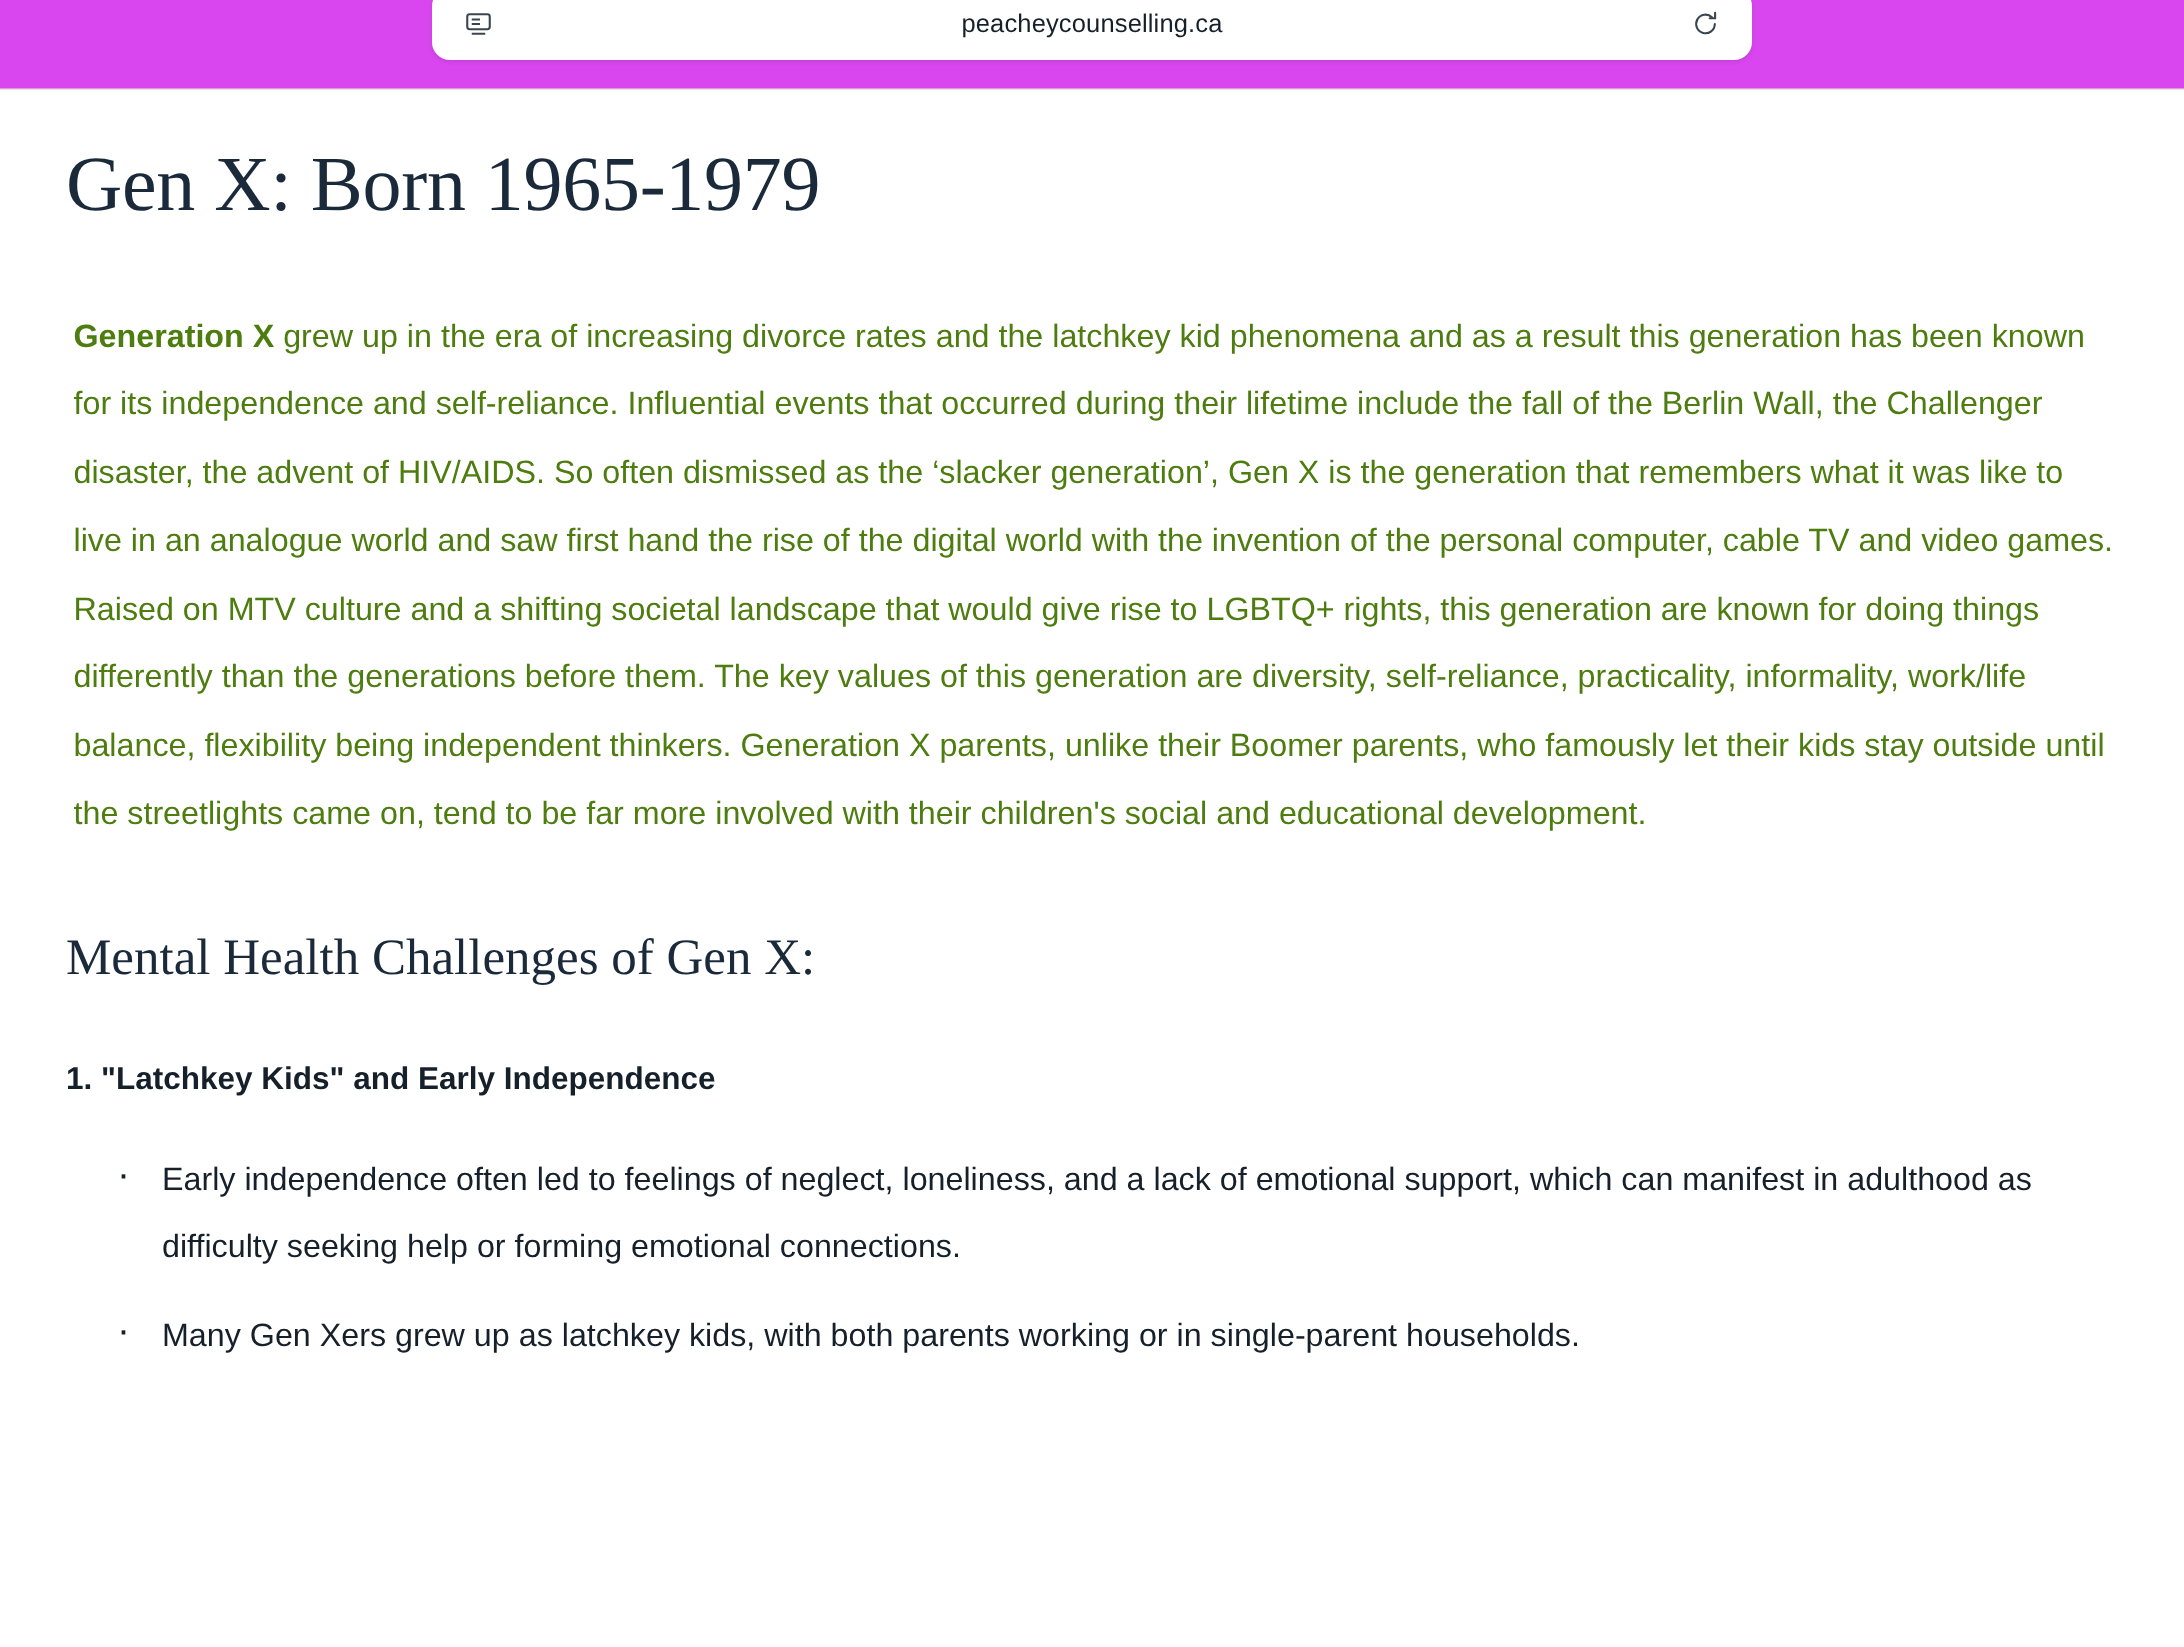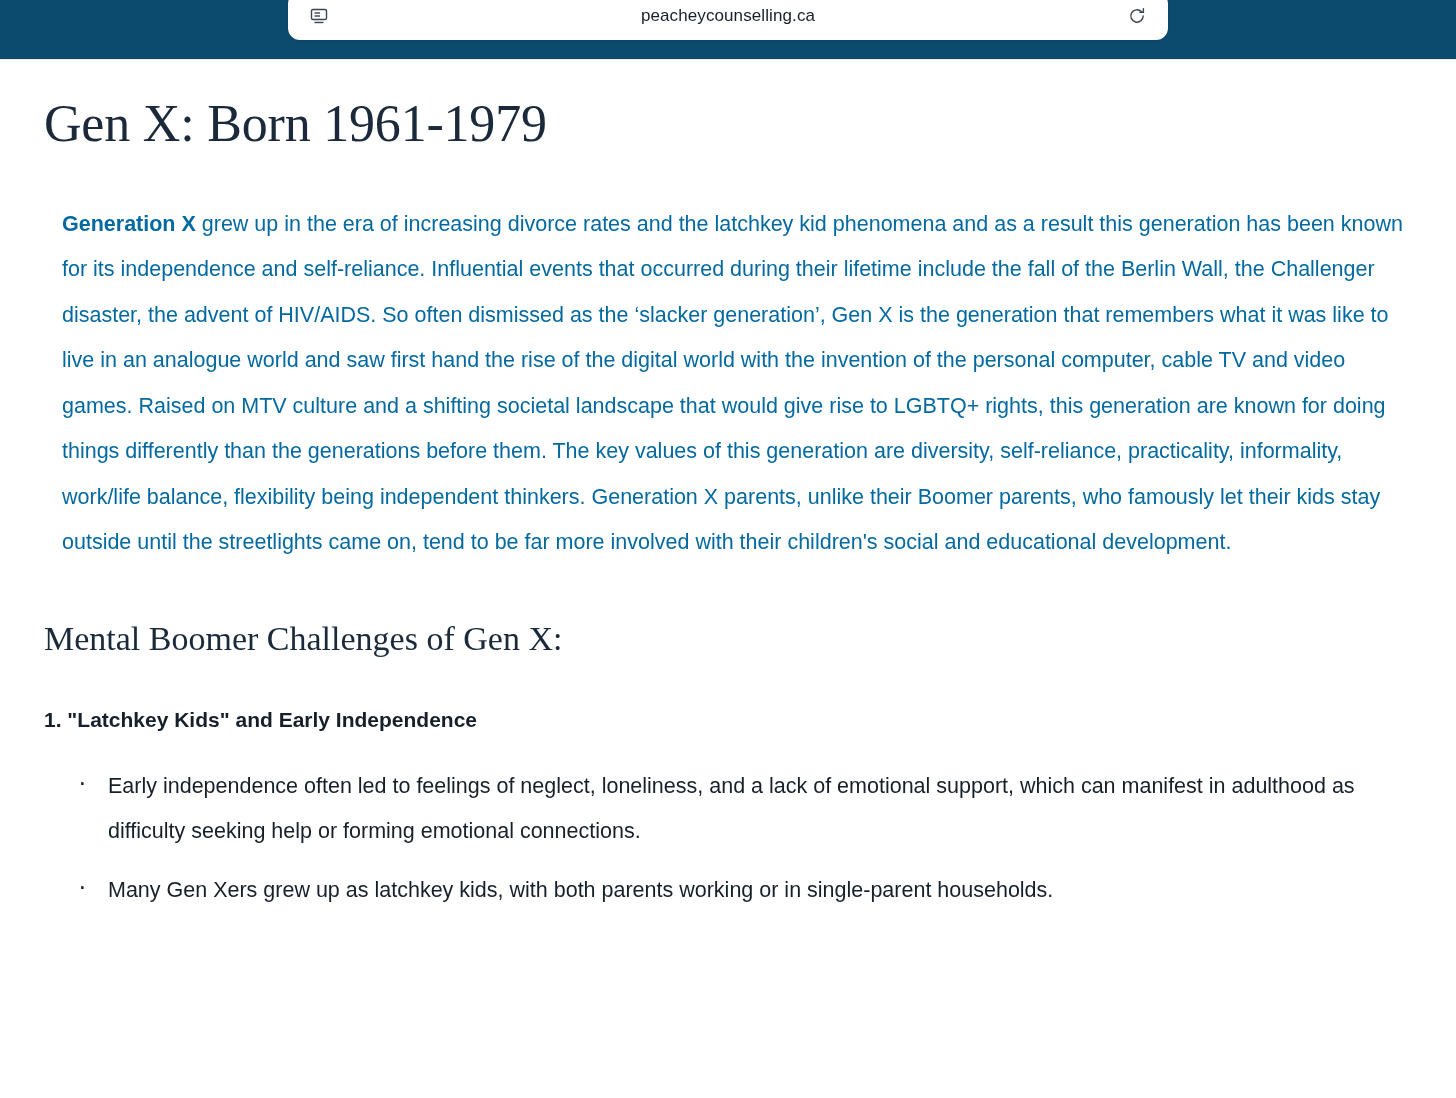--- a/index.html
+++ b/index.html
@@ -10,21 +10,21 @@
     height: 1098px;
     background: #ffffff;
     font-family: "Liberation Sans", sans-serif;
   }
 
   
   .browser-bar {
     position: relative;
     width: 100%;
     height: 60px;
-    background: #0c4a6e;
+    background: #d946ef;
     border-bottom: 1px solid #ece5dc;
   }
   .url-pill {
     position: absolute;
     left: 50%;
     transform: translateX(-50%);
     top: -8px;
     width: 880px;
     height: 48px;
     background: #ffffff;
@@ -60,22 +60,22 @@
     font-size: 52px;
     line-height: 1.15;
     font-weight: 400;
     color: #1b2a3a;
     margin: 0 0 48px 0;
     letter-spacing: -0.2px;
   }
   p.body-copy {
     font-size: 21.5px;
     line-height: 45.5px;
-    color: #0369a1;
-    margin: 0 0 54px 18px;
+    color: #4d7c0f;
+    margin: 0 0 54px 5px;
     max-width: 1390px;
   }
   p.body-copy .lead {
     font-weight: 700;
   }
   h2.section-title {
     font-family: "Liberation Serif", serif;
     font-size: 34px;
     font-weight: 400;
     color: #1b2a3a;
@@ -129,27 +129,27 @@
       <svg width="20" height="20" viewBox="0 0 20 20" fill="none" stroke="currentColor" stroke-width="1.4" stroke-linecap="round">
         <path d="M16.2 10a6.2 6.2 0 1 1-1.9-4.5"></path>
         <polyline points="16.4,2.6 16.4,6.2 12.8,6.2"></polyline>
       </svg>
     </span>
   </div>
 </div>
 
 <div class="page">
 
-  <h1 class="page-title">Gen X: Born 1961-1979</h1>
+  <h1 class="page-title">Gen X: Born 1965-1979</h1>
 
   <p class="body-copy">
     <span class="lead">Generation X</span><span> grew up in the era of increasing divorce rates and the latchkey kid phenomena and as a result this generation has been known for its independence and self-reliance.  Influential events that occurred during their lifetime include the fall of the Berlin Wall, the Challenger disaster, the advent of HIV/AIDS. So often dismissed as the ‘slacker generation’, Gen X is the generation that remembers what it was like to live in an analogue world and saw first hand the rise of the digital world with the invention of the personal computer, cable TV and video games.  Raised on MTV culture and a shifting societal landscape that would give rise to LGBTQ+ rights, this generation are known for doing things differently than the generations before them. The key values of this generation are diversity, self-reliance, practicality, informality, work/life balance, flexibility being independent thinkers. Generation X parents, unlike their Boomer parents, who famously let their kids stay outside until the streetlights came on, tend to be far more involved with their children's social and educational development.</span>
   </p>
 
-  <h2 class="section-title">Mental Boomer Challenges of Gen X:</h2>
+  <h2 class="section-title">Mental Health Challenges of Gen X:</h2>
 
   <h3 class="sub-title">1. "Latchkey Kids" and Early Independence</h3>
 
   <ul class="bullets">
     <li>Early independence often led to feelings of neglect, loneliness, and a lack of emotional support, which can manifest in adulthood as difficulty seeking help or forming emotional connections.</li>
     <li>Many Gen Xers grew up as latchkey kids, with both parents working or in single-parent households.</li>
   </ul>
 
 </div>
 

